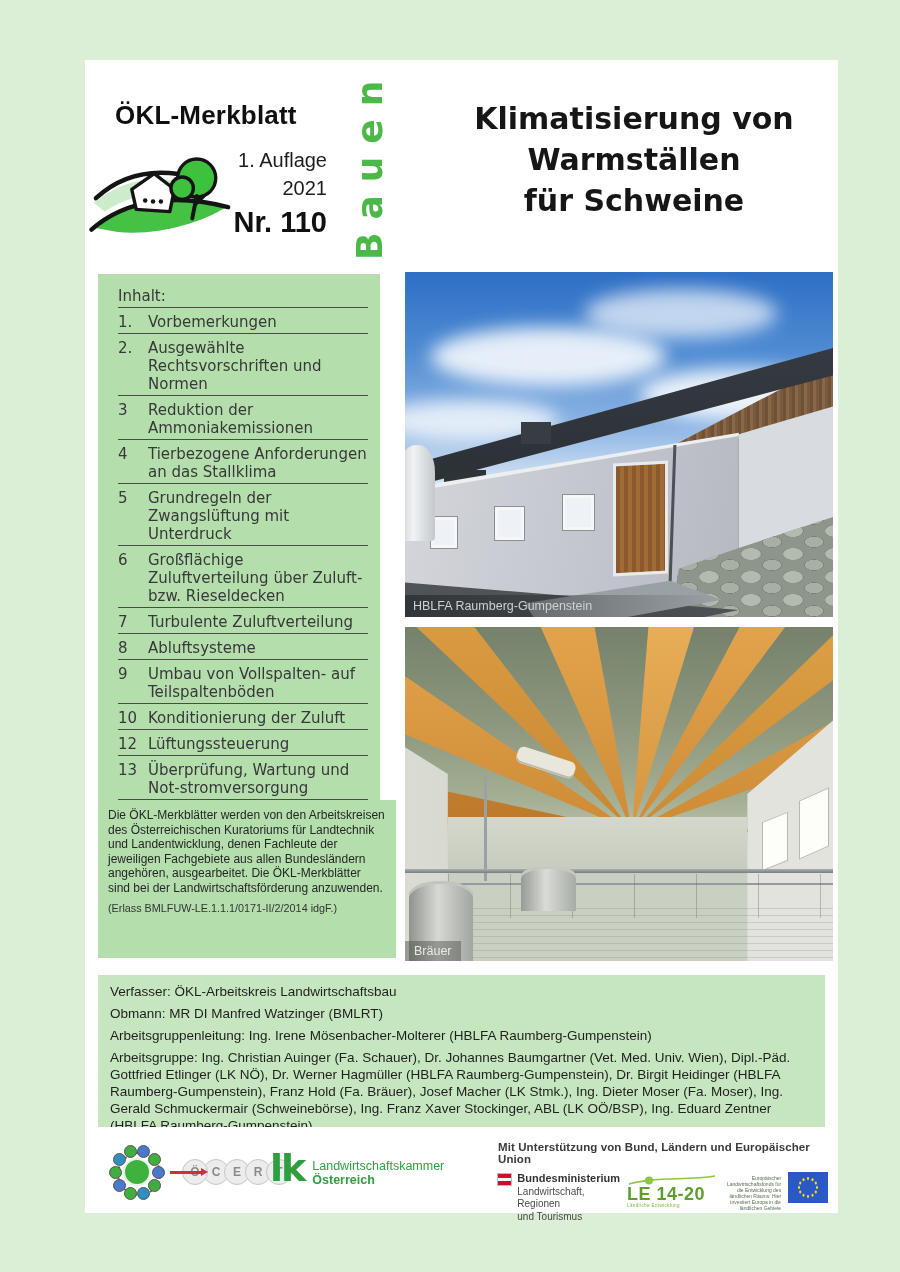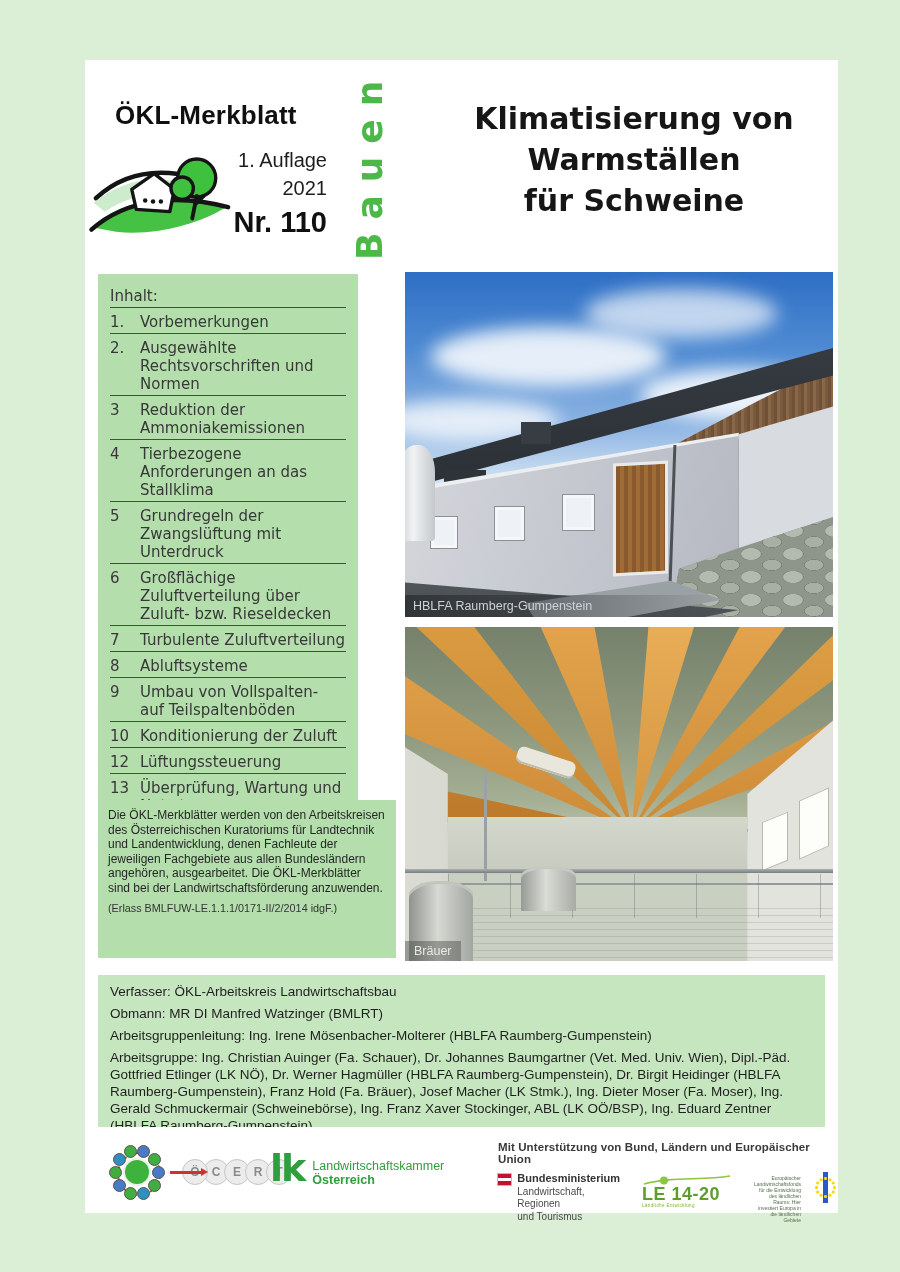--- a/index.html
+++ b/index.html
@@ -20,22 +20,22 @@
   .issue-number{position:absolute;left:122px;top:146px;width:120px;text-align:right;
     font-size:29px;font-weight:bold;color:#101010}
   .series-vertical{position:absolute;left:264px;top:2px;width:60px;height:204px;
     writing-mode:vertical-rl;transform:rotate(180deg);text-align:center;
     font-family:"DejaVu Sans",sans-serif;font-size:36px;font-weight:bold;color:#4cb848;
     letter-spacing:13px}
   .doc-title{position:absolute;left:345px;top:38px;width:408px;text-align:center;
     font-family:"DejaVu Sans",sans-serif;font-size:30px;line-height:41px;font-weight:bold;color:#161616}
 
   
-  .toc{position:absolute;left:13px;top:214px;width:260px;box-sizing:border-box;
-    background:#b4dfad;padding:8px 12px 6px 12px;
+  .toc{position:absolute;left:13px;top:214px;width:282px;box-sizing:border-box;
+    background:#b4dfad;padding:8px 12px 6px 20px;
     font-family:"DejaVu Sans",sans-serif;font-size:15px;line-height:18px;color:#383838}
   .toc-row{display:flex;padding:5px 0 2px 0;border-bottom:1.5px solid #4a4a4a}
   .toc-row .n{flex:0 0 30px}
   .toc-row .t{flex:1}
 
   
   .note{position:absolute;left:13px;top:740px;width:298px;height:158px;box-sizing:border-box;
     background:#b4dfad;padding:8px 10px;overflow:hidden;
     font-size:12px;line-height:14.5px;color:#262626}
   .note .erlass{margin-top:6px;font-size:10.8px;color:#333}
@@ -143,21 +143,21 @@
   .ocert .oc:first-child{margin-left:0}
   .ocert-arrow{position:absolute;left:-13px;top:11px;width:32px;height:2.5px;background:#d03030;z-index:2}
   .ocert-arrow:after{content:"";position:absolute;right:-6px;top:-3.5px;border-left:7px solid #d03030;
     border-top:4.5px solid transparent;border-bottom:4.5px solid transparent}
   .lk{position:absolute;left:172px;top:14px;display:flex;align-items:flex-end}
   .lk .glyph{font-family:"DejaVu Sans",sans-serif;font-size:38px;line-height:38px;font-weight:bold;color:#2f9e3f;letter-spacing:-2px}
   .lk .txt{margin-left:8px;margin-top:7px;font-size:12.5px;line-height:14px;color:#2f9e3f}
   .lk .txt b{display:block;font-weight:bold}
   .support{position:absolute;left:400px;top:6px;width:330px}
   .support-h{font-size:11.5px;font-weight:bold;color:#3a3a3a;letter-spacing:.1px}
-  .support-row{display:flex;align-items:flex-start;margin-top:7px;gap:22px}
+  .support-row{display:flex;align-items:flex-start;margin-top:7px;gap:7px}
   .bm{display:flex;gap:6px;width:122px}
   .bm-flag{width:15px;height:11px;margin-top:2px;
     background:linear-gradient(180deg,#c8102e 0 33%,#fff 33% 66%,#c8102e 66% 100%);
     outline:.5px solid #bbb}
   .bm-txt{font-size:10px;line-height:12.5px;color:#4a4a4a}
   .bm-txt b{font-size:11px;color:#333}
   .le{width:92px;position:relative;margin-top:2px}
   .le svg{display:block;margin:0 auto -2px auto}
   .le .le-main{font-size:18px;font-weight:bold;color:#5d9e2f;letter-spacing:.5px;line-height:18px}
   .le .le-sub{font-size:4.5px;color:#7ab32f;letter-spacing:.4px}

